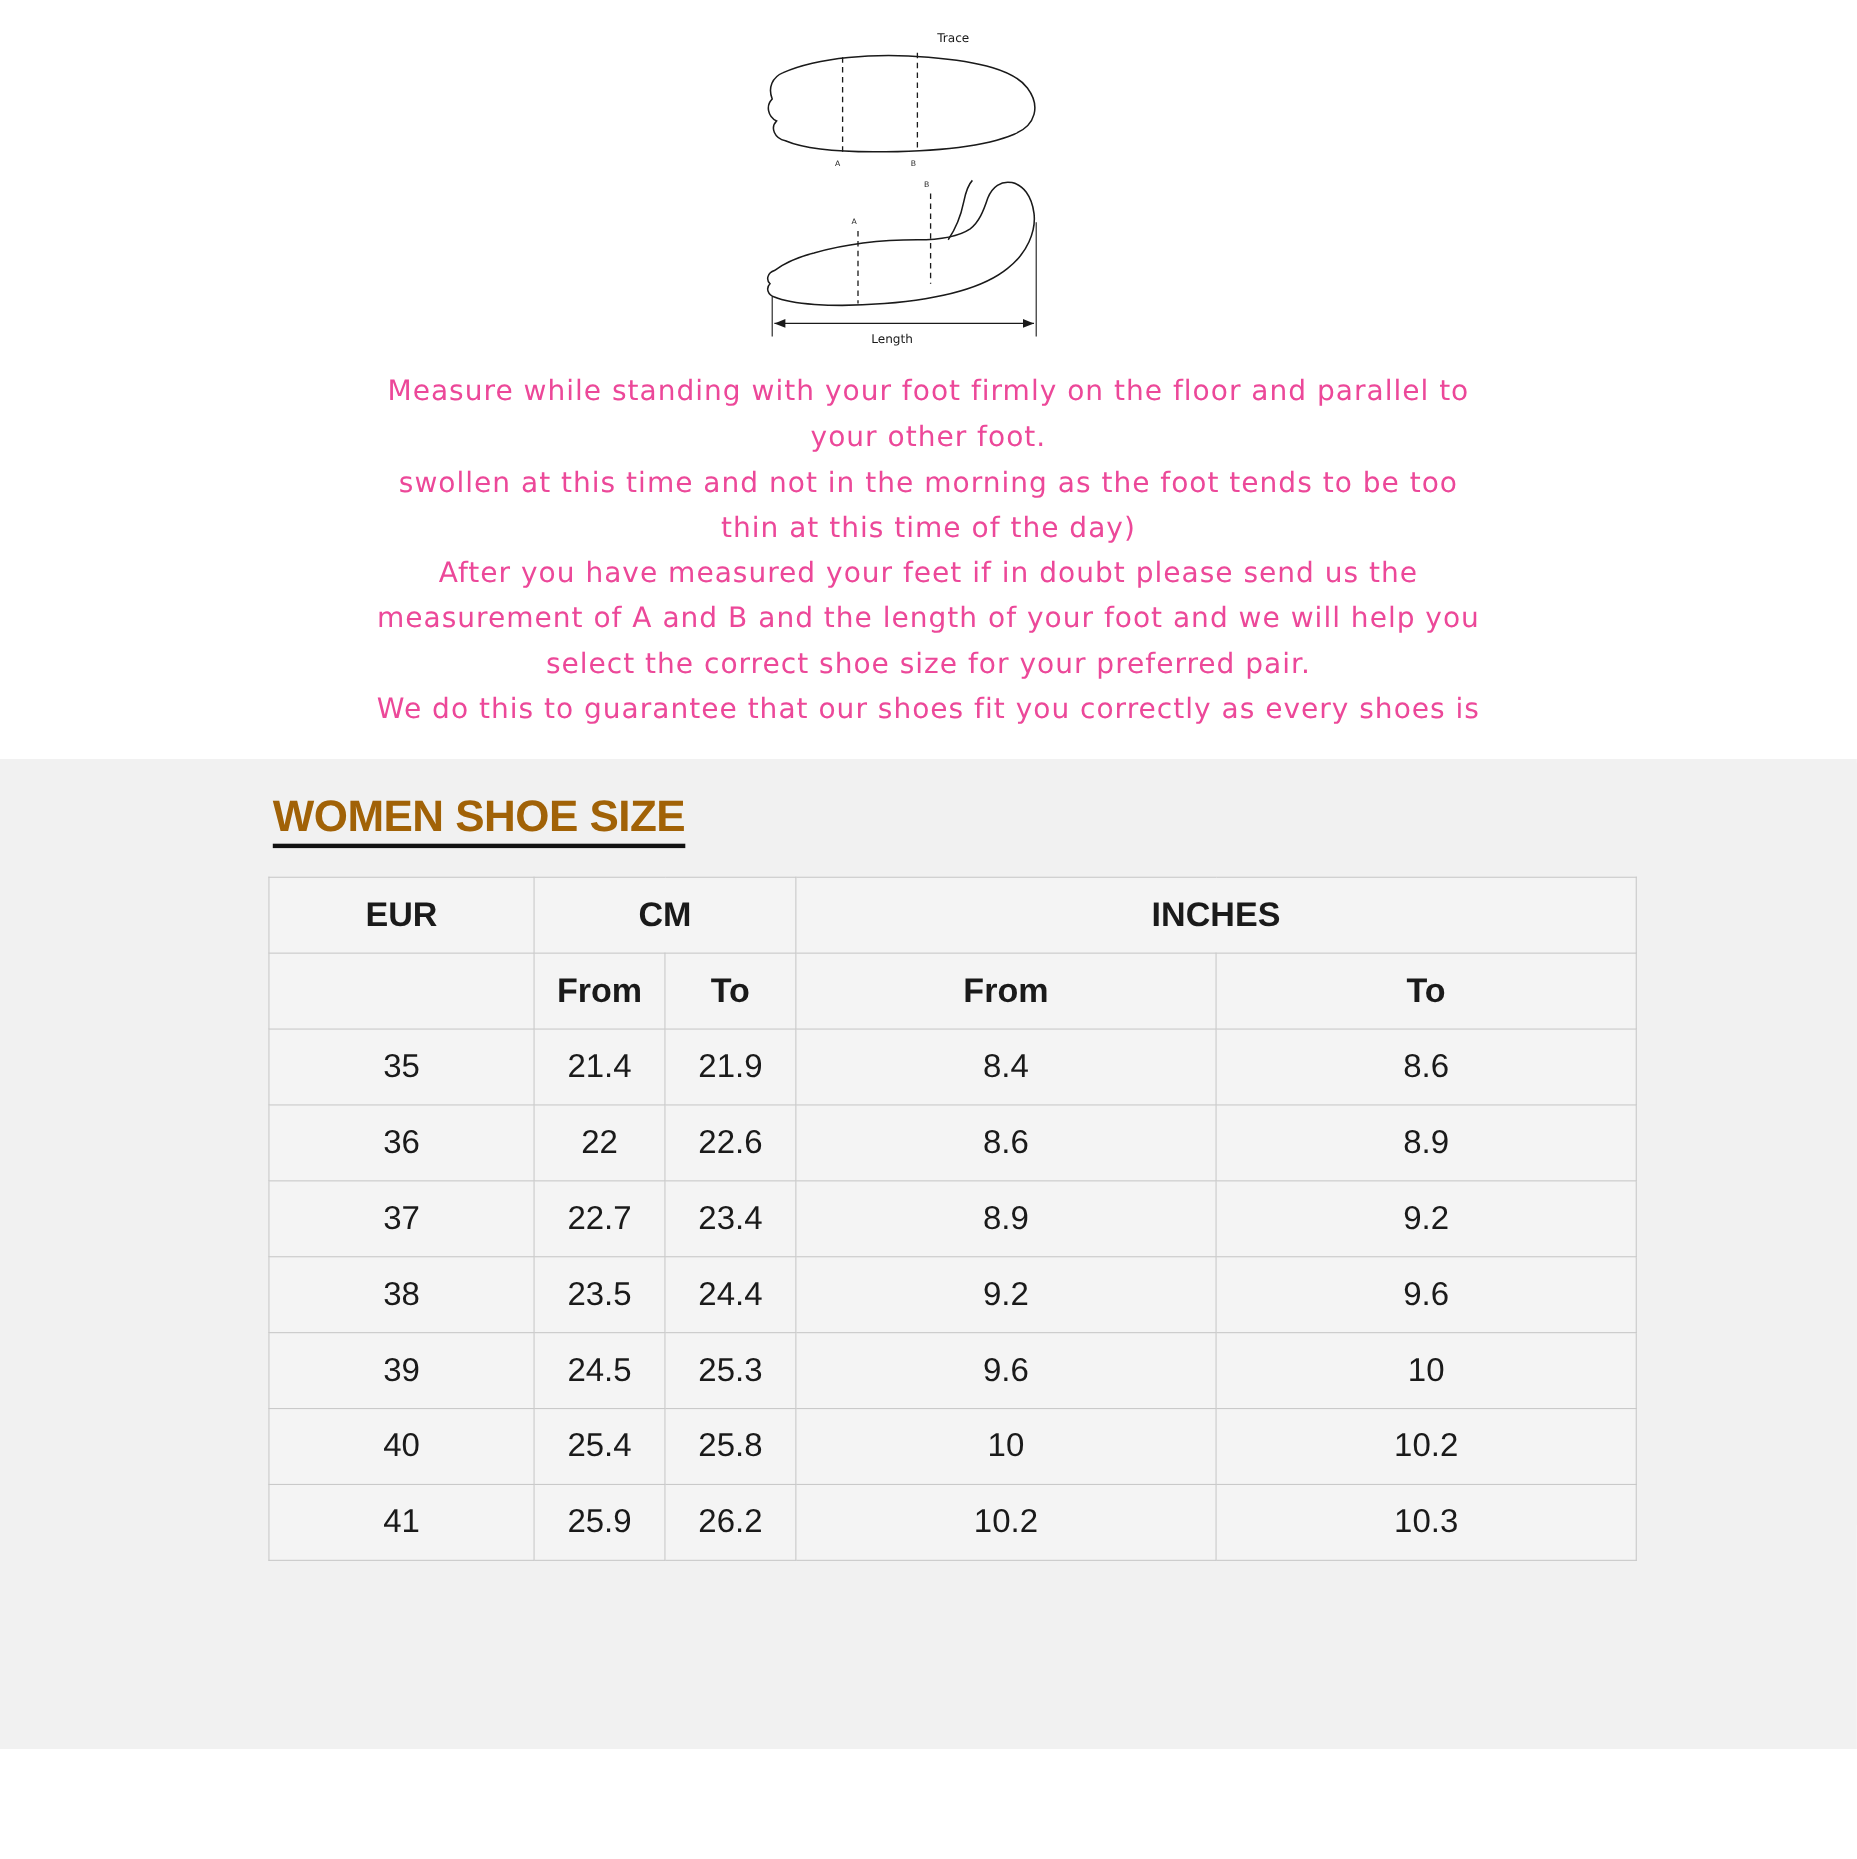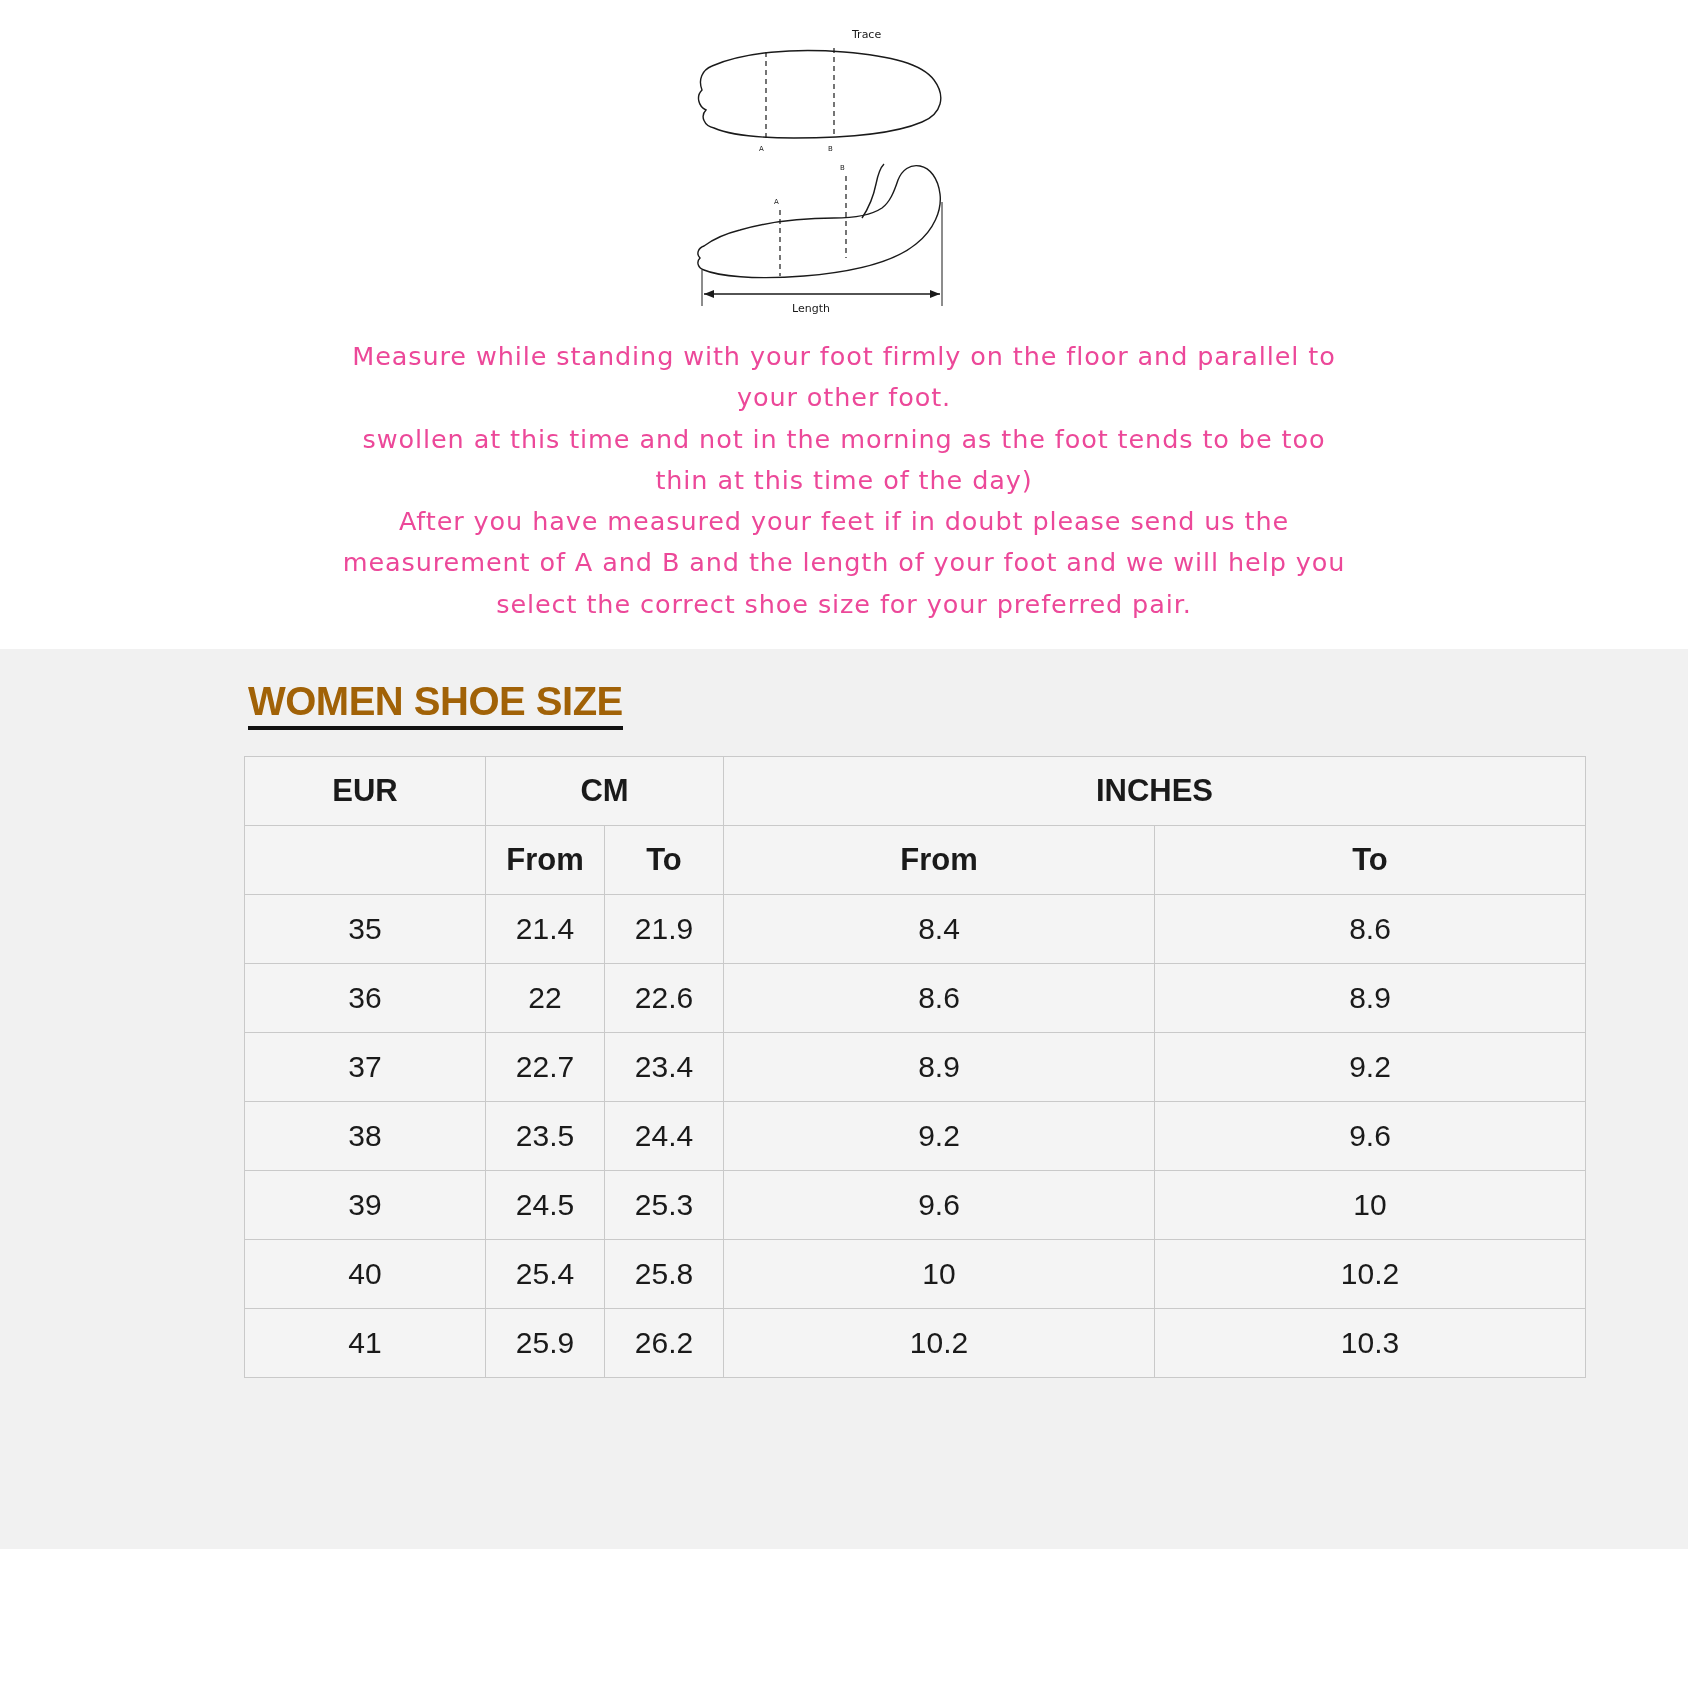--- a/index.html
+++ b/index.html
@@ -75,21 +75,21 @@
     letter-spacing: -0.5px;
     color: #a16207;
     display: inline-block;
     border-bottom: 4px solid #111;
     padding-bottom: 2px;
     margin-left: 4px;
   }
   table.size-table {
     margin-top: 26px;
     border-collapse: collapse;
-    width: 1342px;
+    width: 1244px;
     table-layout: fixed;
     background: #f4f4f4;
   }
   table.size-table td, table.size-table th {
     border: 1px solid #c9c9c9;
     height: 68px;
     text-align: center;
     vertical-align: middle;
     font-family: "Liberation Sans", sans-serif;
     font-size: 30px;
@@ -160,20 +160,21 @@
 </div>
 
 <div class="instructions">
   <p>Measure while standing with your foot firmly on the floor and parallel to</p>
   <p>your other foot.</p>
   <p>swollen at this time and not in the morning as the foot tends to be too</p>
   <p>thin at this time of the day)</p>
   <p>After you have measured your feet if in doubt please send us the</p>
   <p>measurement of A and B and the length of your foot and we will help you</p>
   <p>select the correct shoe size for your preferred pair.</p>
+  <p>We do this to guarantee that our shoes fit you correctly as every shoes is</p>
 </div>
 
 <div class="chart-panel">
   <div class="chart-inner">
     <div class="chart-title">WOMEN SHOE SIZE</div>
 
     <table class="size-table">
       <tbody>
           <tr class="hdr-row">
         <th class="col-eur">EUR</th>

